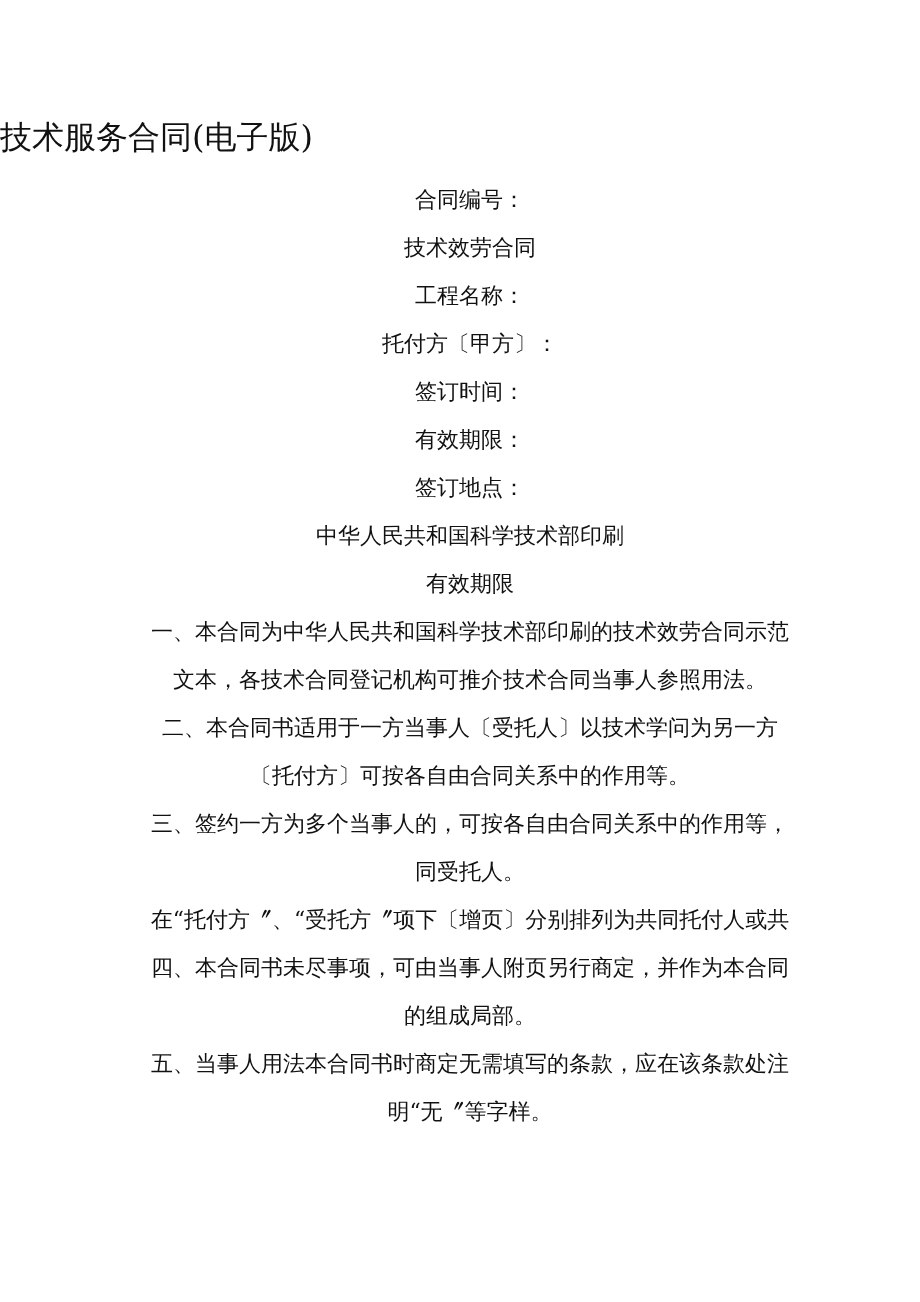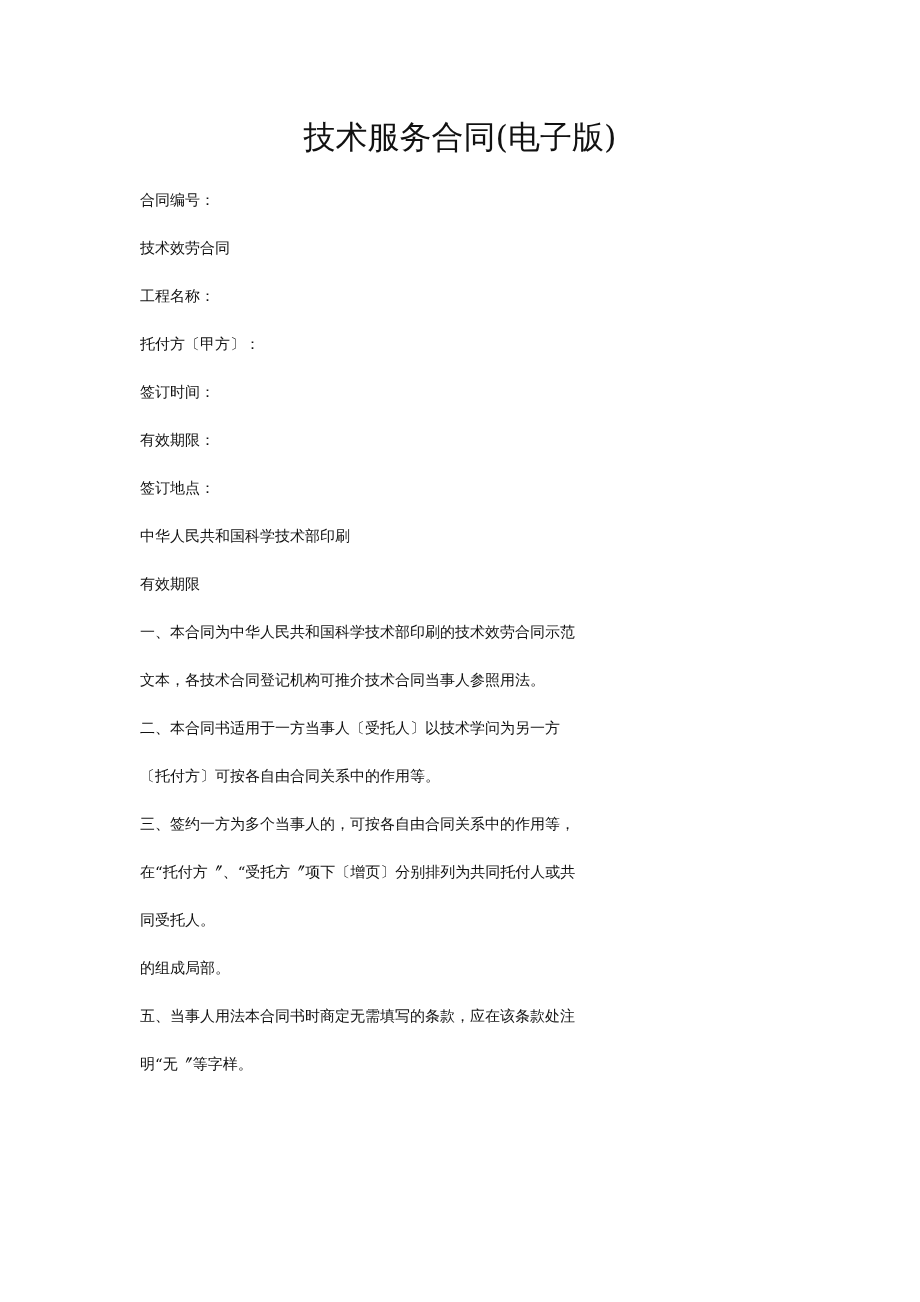--- a/index.html
+++ b/index.html
@@ -20,39 +20,39 @@
       left: 0;
       top: 0;
       width: 920px;
       height: 1302px;
     }
     .title {
       position: absolute;
       left: 0;
       top: 112px;
       width: 920px;
-      text-align: center;
       font-size: 32px;
       line-height: 50px;
       letter-spacing: 0px;
       font-weight: normal;
       margin: 0;
     }
     .body-text {
       position: absolute;
       left: 140px;
       top: 176px;
       width: 660px;
     }
     .line {
-      font-size: 15px;
+      font-size: 22px;
       line-height: 48px;
       height: 48px;
       white-space: nowrap;
       margin: 0;
+      text-align: center;
     }
   </style>
 </head>
 <body>
 
 <div class="page">
   <h1 class="title">技术服务合同(电子版)</h1>
 
   <div class="body-text">
     <p class="line">合同编号：</p>
@@ -68,24 +68,25 @@
     <div>
       <p class="line">一、本合同为中华人民共和国科学技术部印刷的技术效劳合同示范</p>
       <p class="line">文本，各技术合同登记机构可推介技术合同当事人参照用法。</p>
     </div>
     <div>
       <p class="line">二、本合同书适用于一方当事人〔受托人〕以技术学问为另一方</p>
       <p class="line">〔托付方〕可按各自由合同关系中的作用等。</p>
     </div>
     <div>
       <p class="line">三、签约一方为多个当事人的，可按各自由合同关系中的作用等，</p>
+      <p class="line">同受托人。</p>
       <p class="line">在“托付方〞、“受托方〞项下〔增页〕分别排列为共同托付人或共</p>
-      <p class="line">同受托人。</p>
     </div>
     <div>
+      <p class="line">四、本合同书未尽事项，可由当事人附页另行商定，并作为本合同</p>
       <p class="line">的组成局部。</p>
     </div>
     <div>
       <p class="line">五、当事人用法本合同书时商定无需填写的条款，应在该条款处注</p>
       <p class="line">明“无〞等字样。</p>
     </div>
   </div>
 </div>
 
 </body></html>

